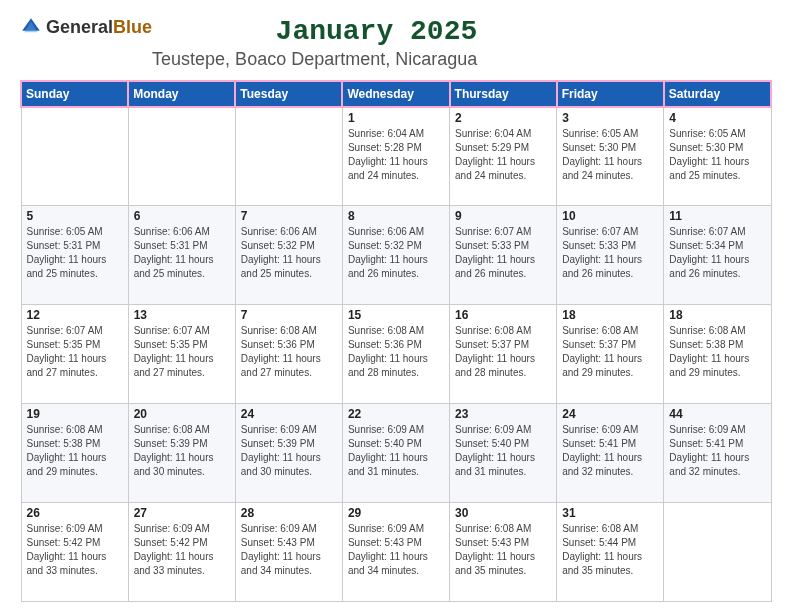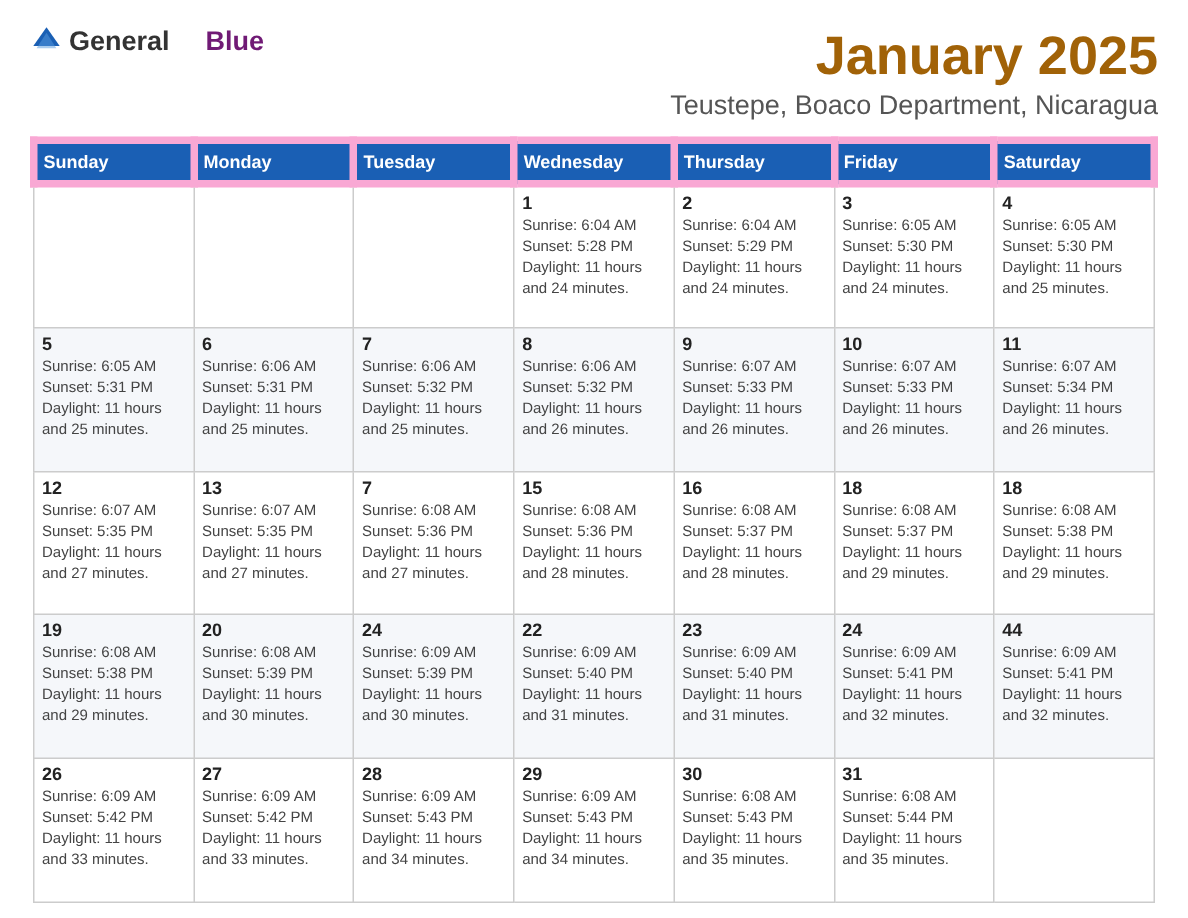--- a/index.html
+++ b/index.html
@@ -12,72 +12,72 @@
     }
     .page {
       width: 792px;
       height: 612px;
       padding: 16px 20px 10px 20px;
       display: flex;
       flex-direction: column;
     }
     .header {
       display: flex;
-      justify-content: space-between;
+      justify-content: flex-start;
       align-items: flex-start;
       margin-bottom: 10px;
     }
     .logo {
       display: flex;
       align-items: center;
       gap: 4px;
     }
     .logo-text-general {
       font-size: 18px;
       font-weight: bold;
       color: #333;
       line-height: 1;
     }
     .logo-text-blue {
       font-size: 18px;
       font-weight: bold;
-      color: #701a75;
+      color: #a16207;
       line-height: 1;
-      margin-left: 24px;
     }
     .logo-icon {
       width: 22px;
       height: 22px;
     }
     .title-section {
       text-align: right;
     }
     .month-year {
-      font-size: 36px;
-      font-weight: bold;
-      color: #a16207;
+      font-size: 28px;
+      font-weight: bold;
+      color: #14532d;
+      font-family: Liberation Mono, monospace;
     }
     .location {
       font-size: 18px;
       color: #555;
       margin-top: 2px;
     }
     .calendar {
       width: 100%;
       border-collapse: collapse;
       flex: 1;
     }
     .calendar thead tr th {
       background-color: #1a5fb4;
       color: #fff;
       font-size: 12px;
       font-weight: bold;
       padding: 5px 4px;
       text-align: left;
-      border: 5px solid #f9a8d4;
+      border: 2px solid #f9a8d4;
     }
     .calendar tbody tr td {
       vertical-align: top;
       border: 1px solid #ccc;
       padding: 3px 5px;
       font-size: 9.5px;
       color: #333;
       width: calc(100% / 7);
       height: 82px;
       background: #fff;

